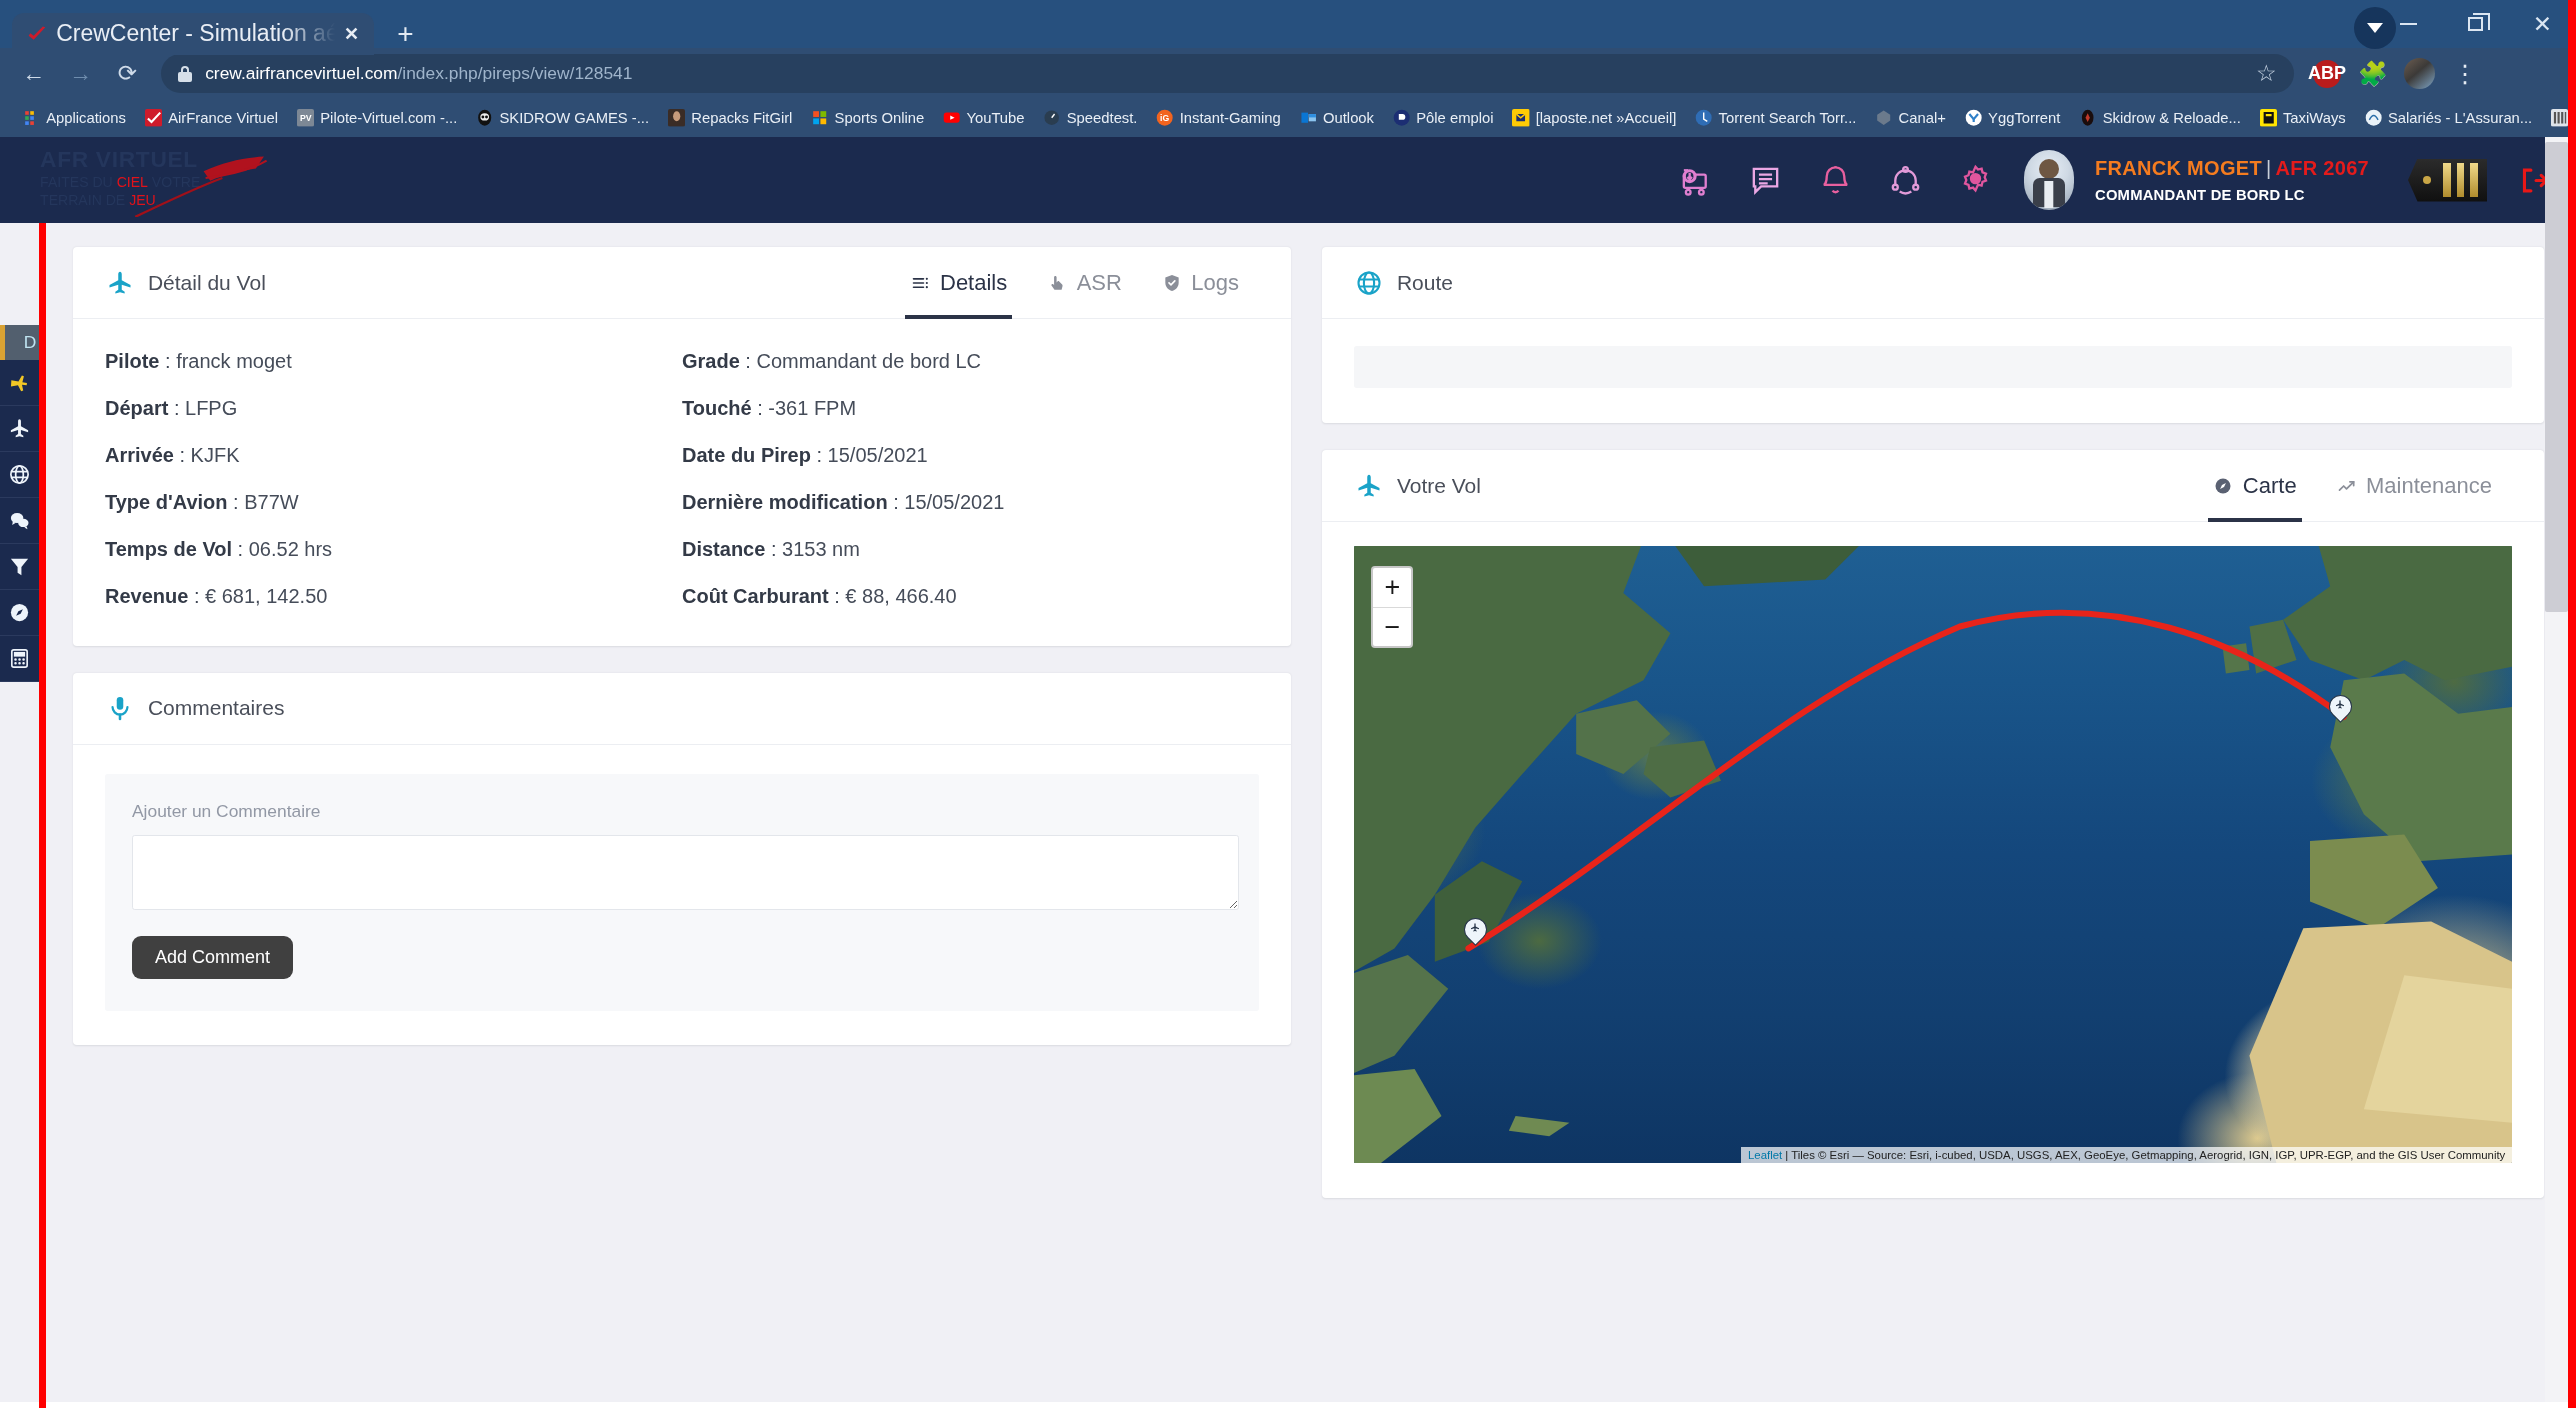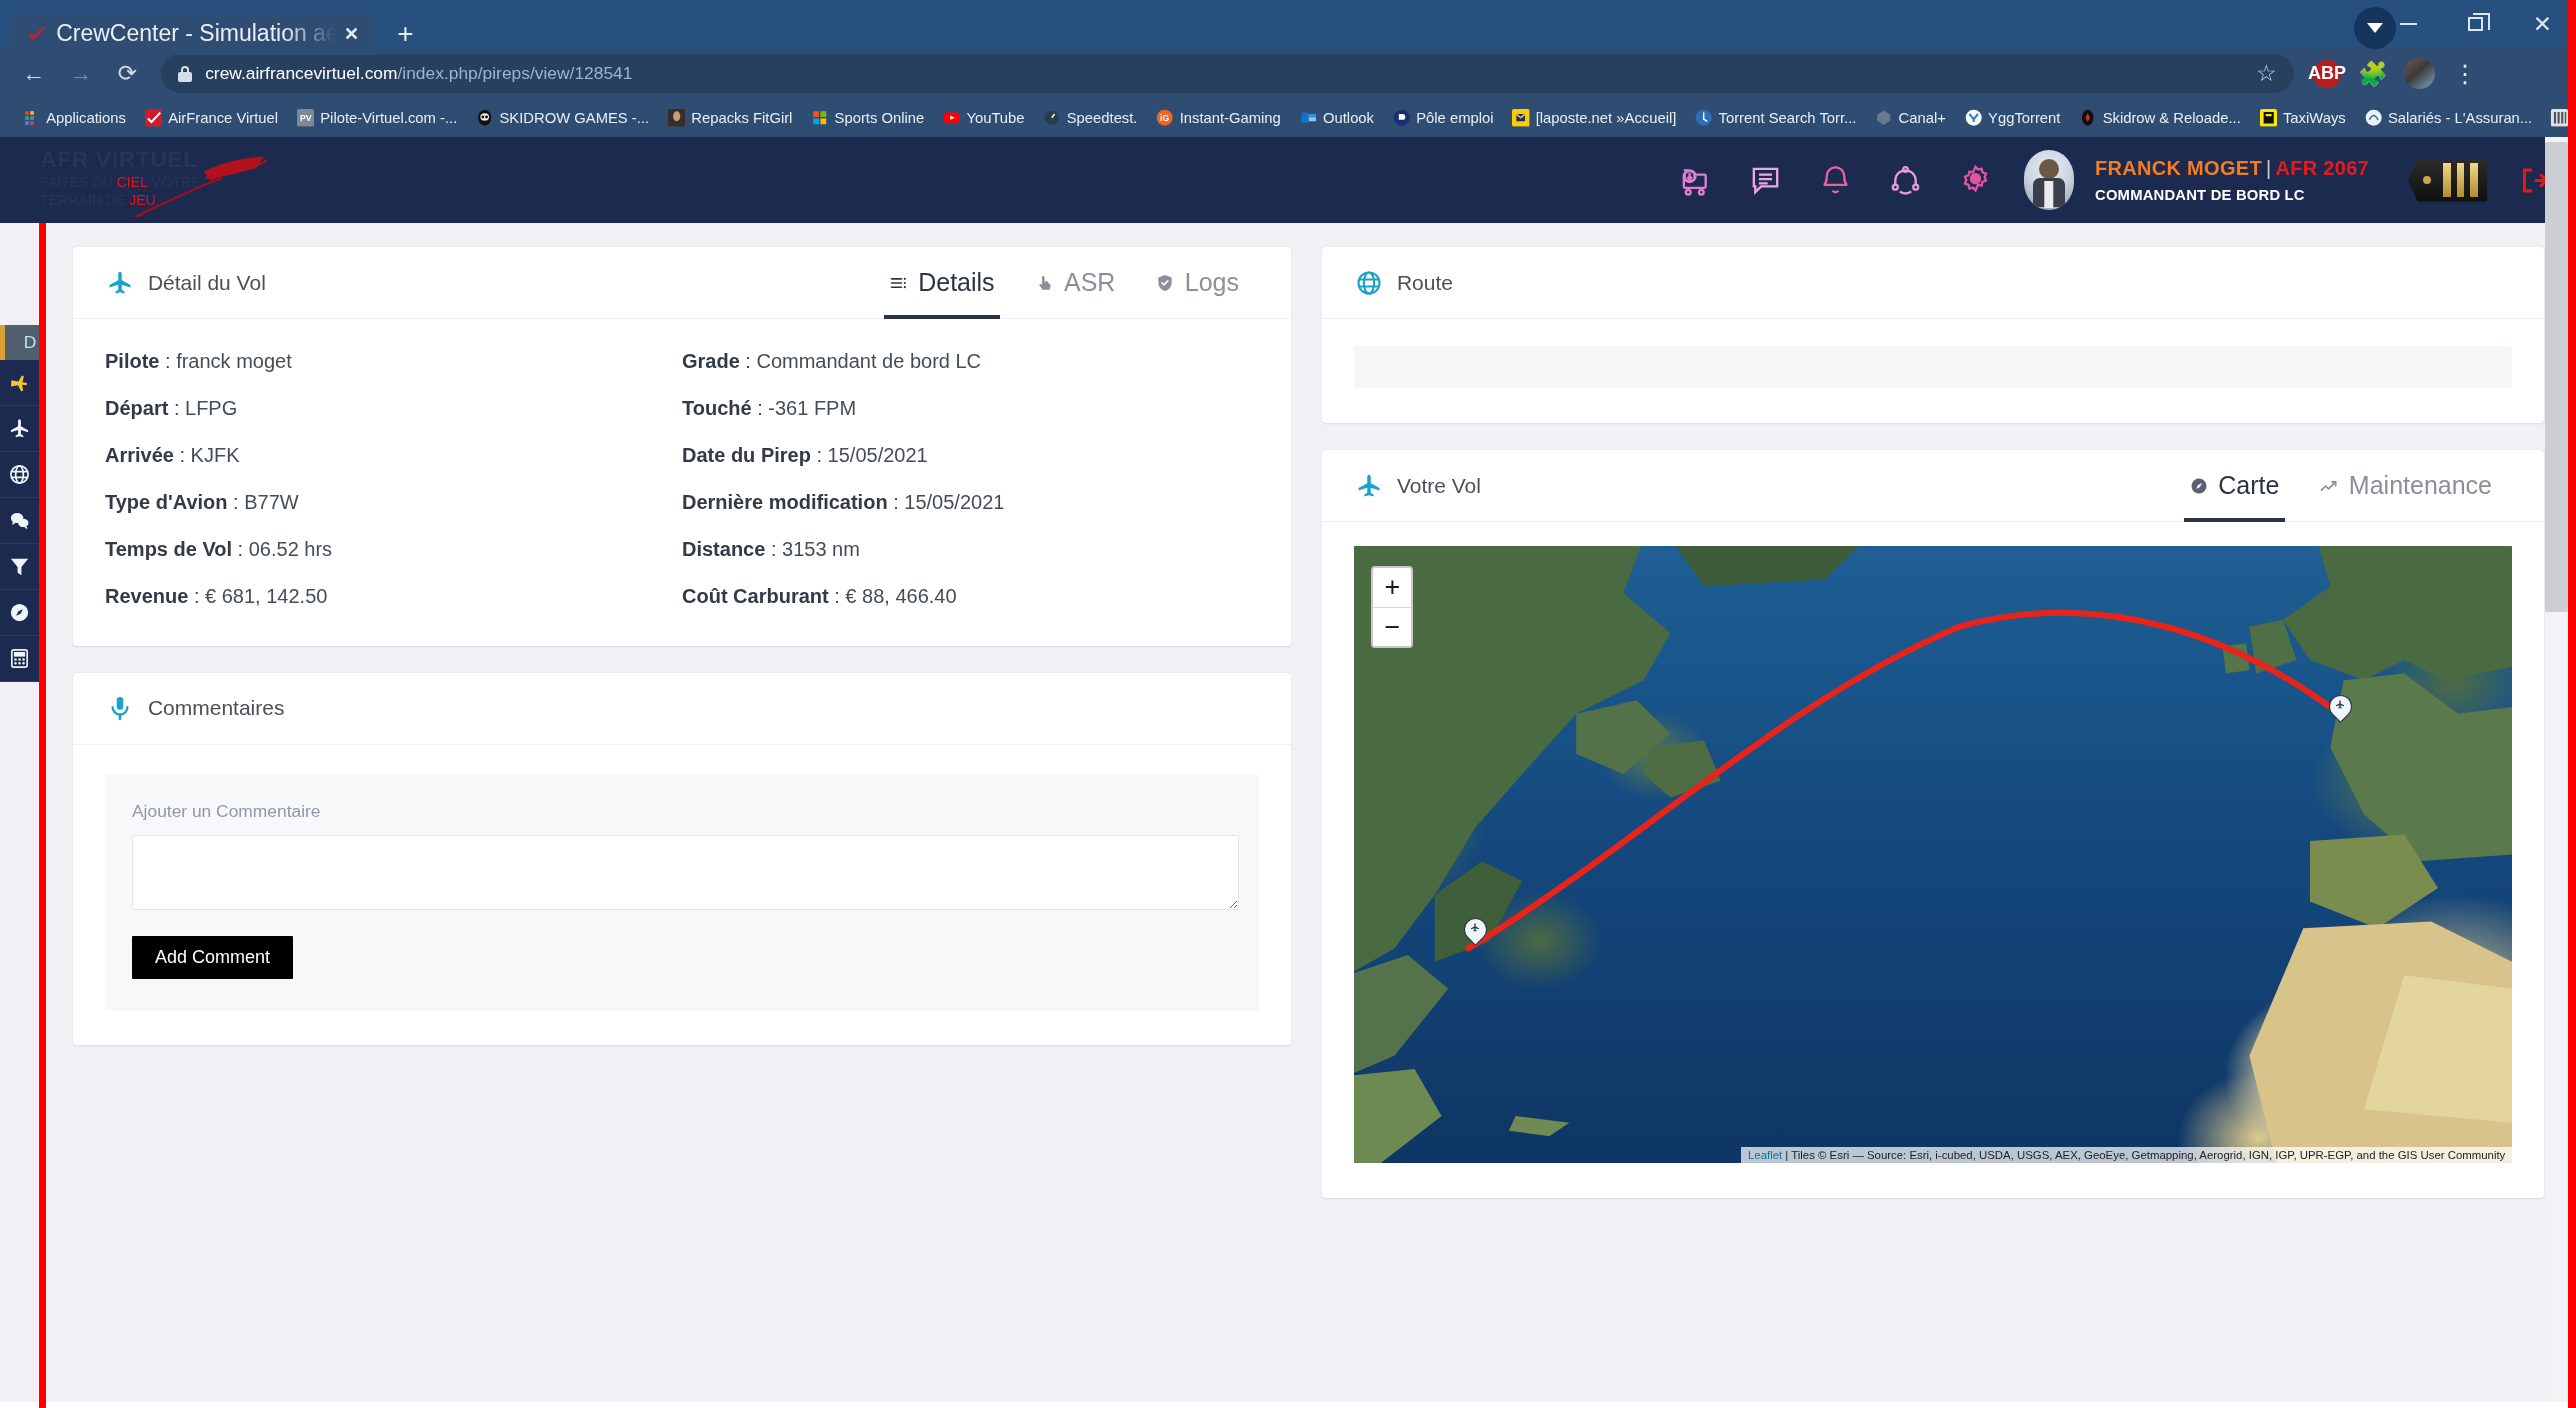--- a/index.html
+++ b/index.html
@@ -134,21 +134,21 @@
     height: 72px; display:flex; align-items:center; padding: 0 32px; border-bottom: 0.7px solid #eceef2;
     position:relative;
   }
   .card-ico { width: 29.5px; height:29.5px; flex:0 0 29.5px; display:flex; align-items:center; justify-content:center; margin-right: 13.4px; }
   .card-ico svg { width: 28px; height: 28px; display:block; }
   .card-title { font-size: 21px; color:#4a4f5a; font-weight: 400; }
 
   .tabs { margin-left:auto; display:flex; align-items:center; gap: 0; height: 72px; }
   .tabitem {
     display:flex; align-items:center; gap: 9.4px; padding: 0 20px; height: 72px;
-    color:#8b8f99; font-size: 25px; position:relative;
+    color:#8b8f99; font-size: 22px; position:relative;
   }
   .tabitem.active { color:#2b3347; }
   .tabitem.active:after {
     content:""; position:absolute; left: 14.8px; right: 14.8px; bottom: 0; height: 3.4px; background:#2b3347;
   }
   .tabitem svg { width: 20px; height: 20px; display:block; }
 
   .card-body { padding: 29.5px 32px 34px 32px; }
   .detail-grid { display:flex; }
   .detail-col { width: 50%; }
@@ -157,21 +157,21 @@
   .drow b { font-weight: 700; color:#333a47; }
   .drow span { color:#454c59; }
 
   .route-body { padding: 27px 32px 35px 32px; }
   .route-bar { height: 42px; background:#f5f6f8; border-radius: 2.7px; }
 
   .comment-area { background:#f7f8fa; border-radius: 2.7px; padding: 27px 27px 32px 27px; }
   .comment-label { font-size: 17.4px; color:#9298a5; margin-bottom: 13.4px; }
   .comment-box { width: 1107px; height: 75px; background:#fff; border: 0.7px solid #e3e6eb; border-radius: 2.7px; }
   .btn-add {
-    margin-top: 24px; background:#000000; color:#fff; border:none; border-radius: 1px;
+    margin-top: 24px; background:#404040; color:#fff; border:none; border-radius: 9px;
     height: 43px; padding: 0 23px; font-size: 18px; font-family:"Liberation Sans", sans-serif;
   }
 
   
   .map-wrap { padding: 24px 32px 35px 32px; }
   .map {
     position:relative; height: 617px; border-radius: 1.3px; overflow:hidden;
     background:
       radial-gradient(ellipse 174px 134px at 86% 86%, #e8d9a8 0%, #e8d9a8 40%, rgba(232,217,168,0) 72%),
       radial-gradient(ellipse 201px 154px at 95% 74%, #d9c78f 0%, rgba(217,199,143,0) 70%),

